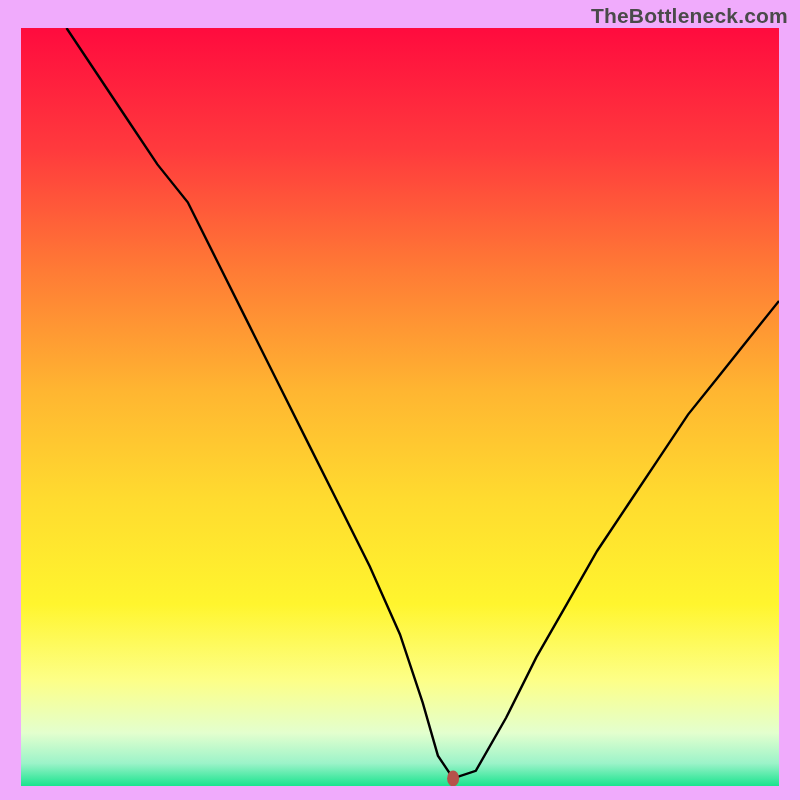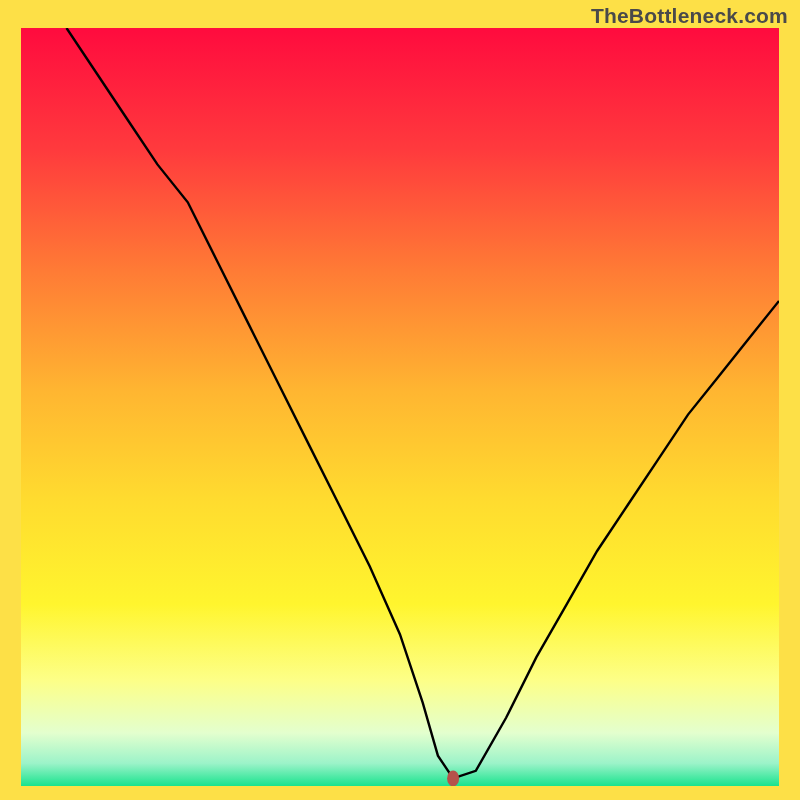--- a/index.html
+++ b/index.html
@@ -8,21 +8,21 @@
     width: 800px;
     height: 800px;
     background: #000000;
     overflow: hidden;
     font-family: Arial, Helvetica, sans-serif;
   }
   .frame {
     position: relative;
     width: 800px;
     height: 800px;
-    background: #fde047;
+    background: #f0abfc;
   }
   .watermark {
     position: absolute;
     top: 4px;
     right: 12px;
     color: #4a4a4a;
     font-size: 21px;
     font-weight: 600;
     letter-spacing: 0.2px;
     z-index: 10;

